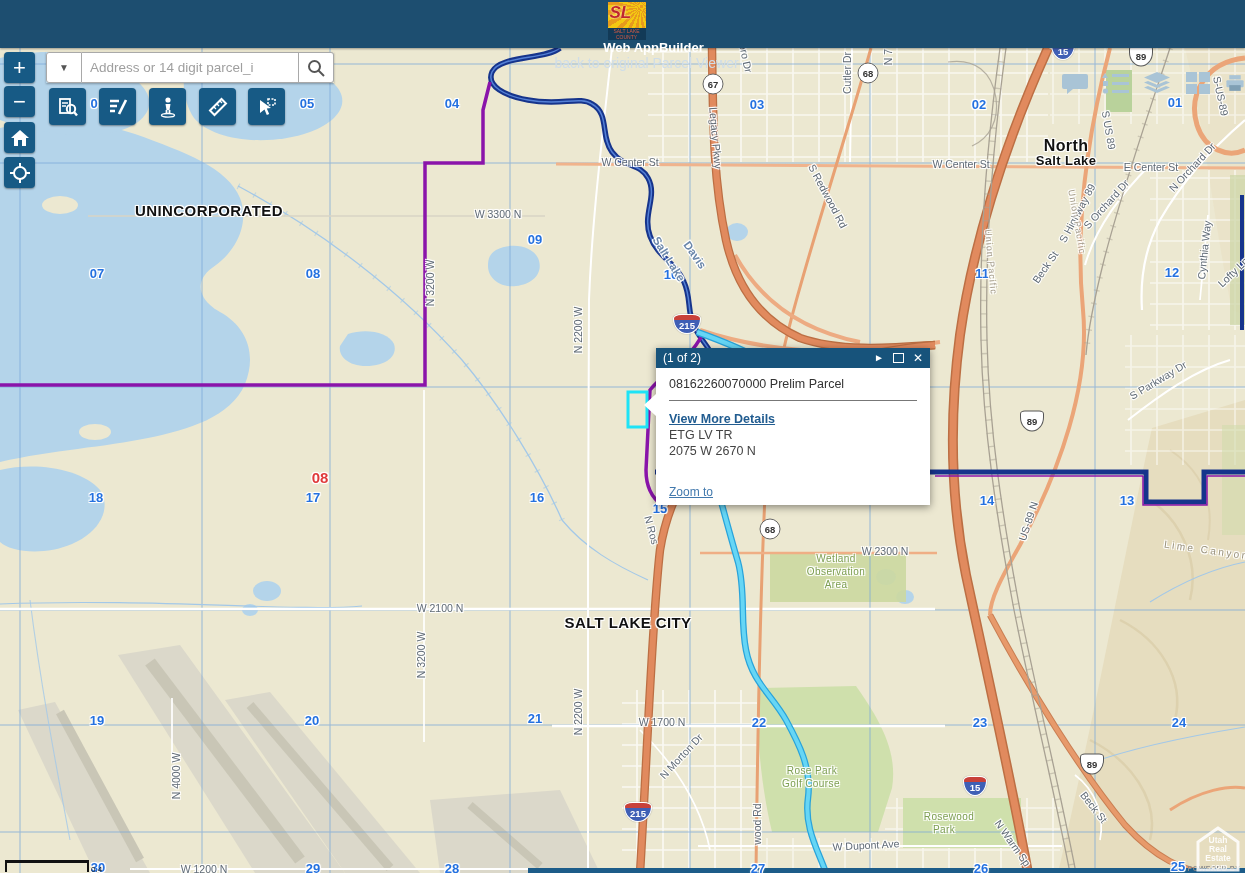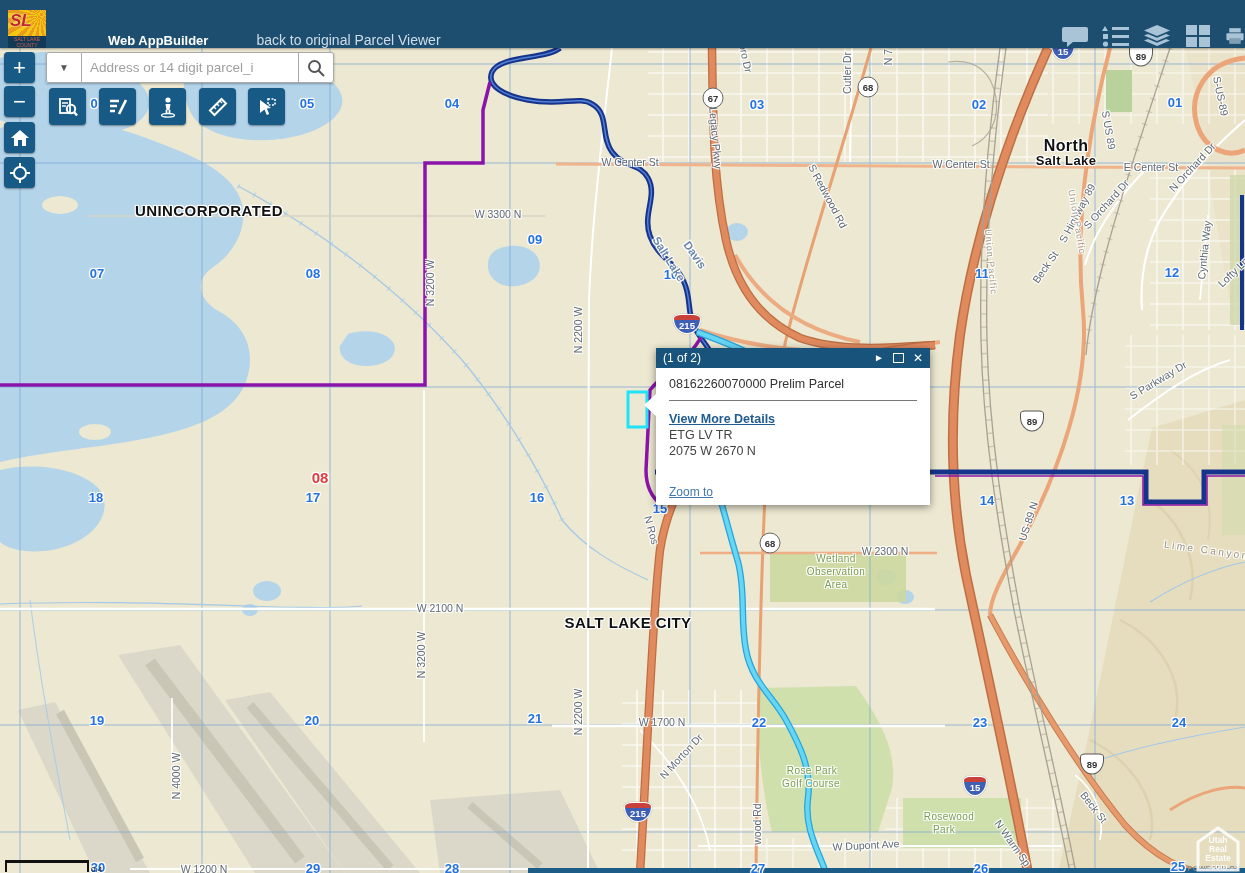--- a/index.html
+++ b/index.html
@@ -1,20 +1,20 @@
 <!DOCTYPE html>
 <html><head>
 <meta charset="utf-8">
 <style>
   html,body{margin:0;padding:0;background:#444;}
   .stage{position:relative;width:1245px;height:873px;overflow:hidden;background:#ece8d1;
          font-family:"Liberation Sans",sans-serif;}
   
   .hdr{position:absolute;left:0;top:0;width:1245px;height:48px;background:#1d4e70;z-index:40;
-       display:flex;align-items:flex-end;box-shadow:0 1px 2px rgba(0,0,0,.35);}
+       display:flex;align-items:center;box-shadow:0 1px 2px rgba(0,0,0,.35);flex-direction:column;}
   .logo{width:38px;height:38px;margin:2px 0 0 8px;background:#f4c812;position:relative;overflow:hidden;flex:0 0 auto;}
   .logo .rays{position:absolute;inset:0;background:repeating-conic-gradient(from -40deg at 85% 15%,#f4c812 0 9deg,#e89b1c 9deg 18deg);}
   .logo .sl{position:absolute;left:2px;top:1px;color:#c0262c;font-weight:bold;font-style:italic;font-size:17px;z-index:2;text-shadow:0 0 2px #fff;}
   .logo .sub{position:absolute;left:0;bottom:0;width:100%;background:#123a57;color:#d45a45;font-size:5px;line-height:6px;text-align:center;z-index:2;}
   .hdr-title{color:#fff;font-size:19px;font-weight:600;margin-left:12px;letter-spacing:.2px;}
   .hdr-menu1{color:#fff;font-size:13px;font-weight:700;margin-left:62px;cursor:pointer;}
   .hdr-menu2{color:#cfdde8;font-size:14px;margin-left:48px;cursor:pointer;}
   .hdr-icons{margin-left:auto;display:flex;align-items:center;gap:13px;padding-right:0;}
   .hicon{width:28px;height:24px;cursor:pointer;flex:0 0 auto;}
   
@@ -47,21 +47,21 @@
   .pow{color:#8b8b8b;font-size:7px;font-weight:700;letter-spacing:.5px;text-shadow:none;}
   
   .shield{position:absolute;transform:translate(-50%,-50%);display:flex;align-items:center;justify-content:center;
           font-family:"Liberation Sans",sans-serif;font-weight:700;z-index:6;pointer-events:none;}
   .sh-i{width:24px;height:20px;color:#fff;font-size:9.5px;border:1px solid #fff;
         background:linear-gradient(180deg,#c8413a 0 29%,#3f5fb5 29%);
         border-radius:30% 30% 50% 50% / 22% 22% 78% 78%;box-shadow:0 0 1px #666;padding-top:2px;box-sizing:border-box;}
   .sh-i.w3{width:28px;}
   .sh-us{width:22px;height:19px;background:#fff;border:1.5px solid #555;color:#333;font-size:9.5px;
          border-radius:22% 22% 55% 55% / 18% 18% 75% 75%;}
-  .sh-st{width:19px;height:19px;background:#fff;border:1.5px solid #666;color:#333;font-size:9.5px;border-radius:50%;margin-top:14px;}
+  .sh-st{width:19px;height:19px;background:#fff;border:1.5px solid #666;color:#333;font-size:9.5px;border-radius:50%;}
   
   .popup{position:absolute;left:656px;top:348px;width:274px;z-index:20;background:#fff;
          box-shadow:0 2px 8px rgba(0,0,0,.45);font-family:"Liberation Sans",sans-serif;}
   .popup:before{content:"";position:absolute;left:-12px;top:46px;border:11px solid transparent;border-right:12px solid #fff;border-left:none;}
   .pp-hdr{height:20px;background:#17537b;color:#fff;font-size:12px;display:flex;align-items:center;padding:0 7px;}
   .pp-ctrls{margin-left:auto;display:flex;align-items:center;gap:9px;}
   .pp-ctrls span{cursor:pointer;font-size:10px;line-height:1;}
   .pp-max{width:9px;height:8px;border:1.5px solid #fff;display:inline-block;}
   .pp-body{padding:9px 13px 10px 13px;position:relative;height:118px;}
   .pp-title{font-size:12.5px;color:#333;}

